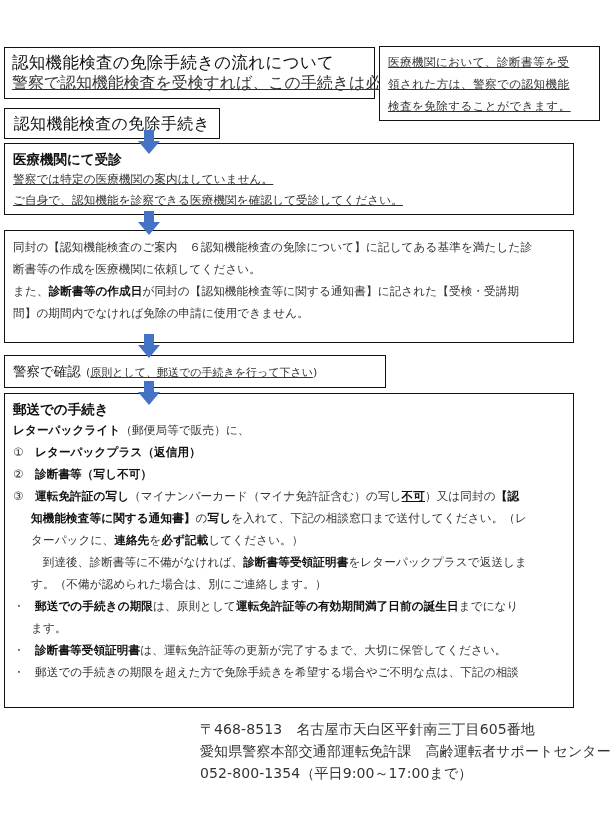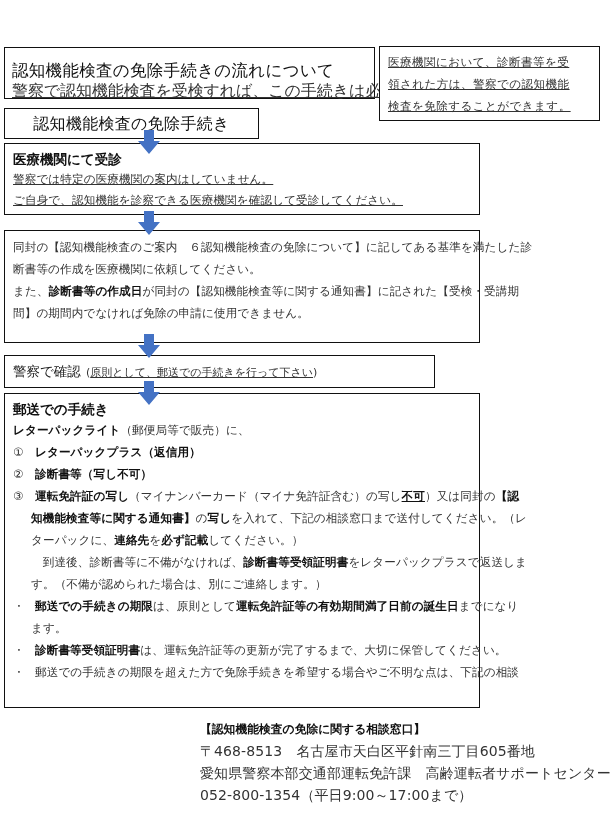--- a/index.html
+++ b/index.html
@@ -4,40 +4,40 @@
 <style>
   html, body { margin: 0; padding: 0; background: #ffffff; }
   body {
     width: 610px; height: 820px; position: relative; overflow: hidden;
     font-family: "DejaVu Sans", "Liberation Sans", sans-serif;
     color: #222;
   }
   .box {
     position: absolute; border: 1.3px solid #111; background: #fff; box-sizing: border-box;
   }
-  .title-box { left: 4px; top: 47px; width: 371px; height: 52px; padding: 11px 7px; }
+  .title-box { left: 4px; top: 47px; width: 371px; height: 52px; padding: 3px 7px; }
   .title-box .t { font-size: 16.5px; font-weight: normal; color: #111; letter-spacing: 0.3px; line-height: 24px; white-space: nowrap; }
   .title-box .s { font-size: 16px; color: #333; text-decoration: underline; line-height: 16px; white-space: nowrap; letter-spacing: -0.1px; }
 
   .note-box { left: 379px; top: 46px; width: 221px; height: 75px; padding: 4px 8px; }
   .note-box .line { font-size: 11.6px; color: #333; line-height: 22px; white-space: nowrap; letter-spacing: 0.4px; text-decoration: underline; }
 
-  .section-box { left: 4px; top: 108px; width: 255px; height: 31px; padding: 0; text-align: center; }
+  .section-box { left: 4px; top: 108px; width: 216px; height: 31px; padding: 0; text-align: center; }
   .section-box .t { font-size: 16px; color: #111; line-height: 29px; letter-spacing: 0.3px; white-space: nowrap; }
 
-  .step { left: 4px; width: 476px; padding: 5px 8px; }
+  .step { left: 4px; width: 570px; padding: 5px 8px; }
   .step .h { font-size: 13.5px; font-weight: bold; color: #111; line-height: 20px; white-space: nowrap; }
   .step .p { font-size: 11.6px; color: #333; line-height: 22px; white-space: nowrap; letter-spacing: 0.1px; }
   .b { font-weight: bold; color: #111; }
   .u { text-decoration: underline; }
 
   .step1 { top: 143px; height: 72px; }
   .step1 .p { line-height: 21px; text-decoration: underline; }
   .step2 { top: 230px; height: 113px; }
-  .step3 { top: 355px; left: 4px; width: 431px; height: 33px; padding: 5px 8px; }
+  .step3 { top: 355px; left: 4px; width: 382px; height: 33px; padding: 5px 8px; }
   .step3 .h { display: inline; font-size: 13.5px; }
   .step3 .paren { font-size: 11px; color: #333; }
   .step4 { top: 393px; height: 315px; }
   .step4 .p.indent { padding-left: 18px; }
   .step4 .num { display: inline-block; width: 22px; }
   .step4 .bullet { display: inline-block; width: 22px; }
 
   .arrow {
     position: absolute; width: 22px; height: 24px;
   }
@@ -105,17 +105,16 @@
     <path d="M6 0 H16 V11 H22 L11 24 L0 11 H6 Z" fill="#4472C4"></path>
   </svg>
 <svg class="arrow" style="left:138px; top:334px;" viewBox="0 0 22 24">
     <path d="M6 0 H16 V11 H22 L11 24 L0 11 H6 Z" fill="#4472C4"></path>
   </svg>
 <svg class="arrow" style="left:138px; top:381px;" viewBox="0 0 22 24">
     <path d="M6 0 H16 V11 H22 L11 24 L0 11 H6 Z" fill="#4472C4"></path>
   </svg>
 
 <div class="contact">
-  <div class="h">【認知機能検査の免除に関する相談窓口】</div>
   <div class="p">〒468-8513　名古屋市天白区平針南三丁目605番地</div>
   <div class="p">愛知県警察本部交通部運転免許課　高齢運転者サポートセンター</div>
   <div class="p">052-800-1354（平日9:00～17:00まで）</div>
 </div>
 
 </body></html>

